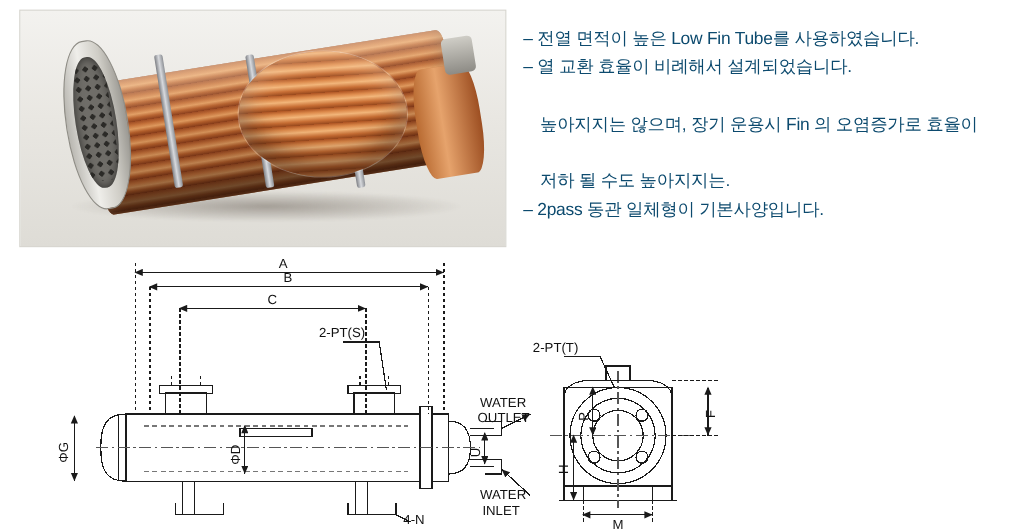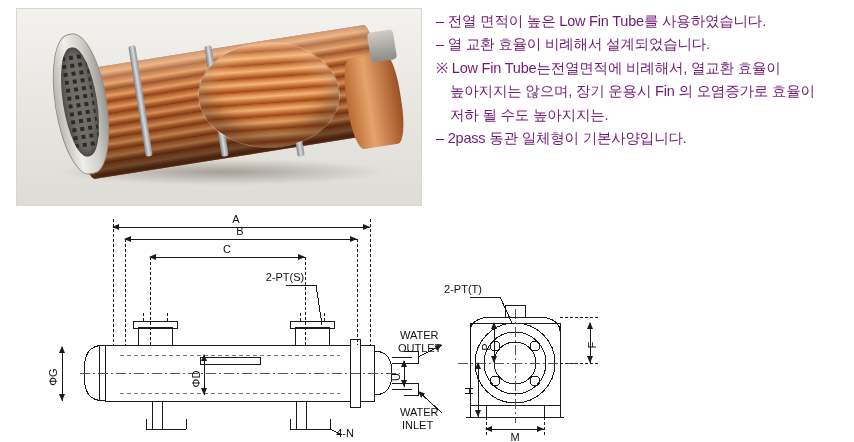--- a/index.html
+++ b/index.html
@@ -84,27 +84,27 @@
     position:absolute;left:182px;top:34px;width:140px;height:104px;
     border-radius:50%;
     background:
       repeating-linear-gradient(176deg,
         #b05624 0px,#dd8a4b 3px,#f2b579 6px,#c86e34 10px,#9a4a1e 13px);
     box-shadow:0 0 0 1px rgba(255,255,255,.25), inset 0 12px 18px rgba(255,220,185,.35), inset 0 -16px 20px rgba(40,18,8,.5);
   }
 
   
   #notes{
-    position:absolute;left:436px;top:10px;width:410px;
+    position:absolute;left:436px;top:22px;width:410px;
     font-size:14.5px;line-height:1.62;
     letter-spacing:-0.2px;
-    color:#701a75;
+    color:#0c4a6e;
   }
   #notes .ln{white-space:pre-wrap;}
-  #notes .ln.indent{padding-left:14px;}
+  #notes .ln.indent{padding-left:14px;margin-top:24px;}
 
   
   #drawing{
     position:absolute;left:0;top:205px;width:854px;height:237px;
   }
   #drawing svg{display:block;}
 </style>
 </head>
 <body>
 
@@ -121,21 +121,20 @@
   <div class="flange"></div>
   <div class="tubesheet">
     <div class="holes"></div>
   </div>
   <div class="lens"></div>
 </div>
 
 <div id="notes">
   <div class="ln">– 전열 면적이 높은 Low Fin Tube를 사용하였습니다.</div>
   <div class="ln">– 열 교환 효율이 비례해서 설계되었습니다.</div>
-  <div class="ln">※ Low Fin Tube는전열면적에 비례해서, 열교환 효율이</div>
   <div class="ln indent">높아지지는 않으며, 장기 운용시 Fin 의 오염증가로 효율이</div>
   <div class="ln indent">저하 될 수도 높아지지는.</div>
   <div class="ln">– 2pass 동관 일체형이 기본사양입니다.</div>
 </div>
 
 <div id="drawing">
 <svg width="854" height="237" viewBox="0 0 854 237" xmlns="http://www.w3.org/2000/svg">
   <defs>
     <marker id="ar" markerWidth="8" markerHeight="8" refX="7" refY="3" orient="auto">
       <path d="M0,0 L7,3 L0,6 z" fill="#1a1a1a"></path>

